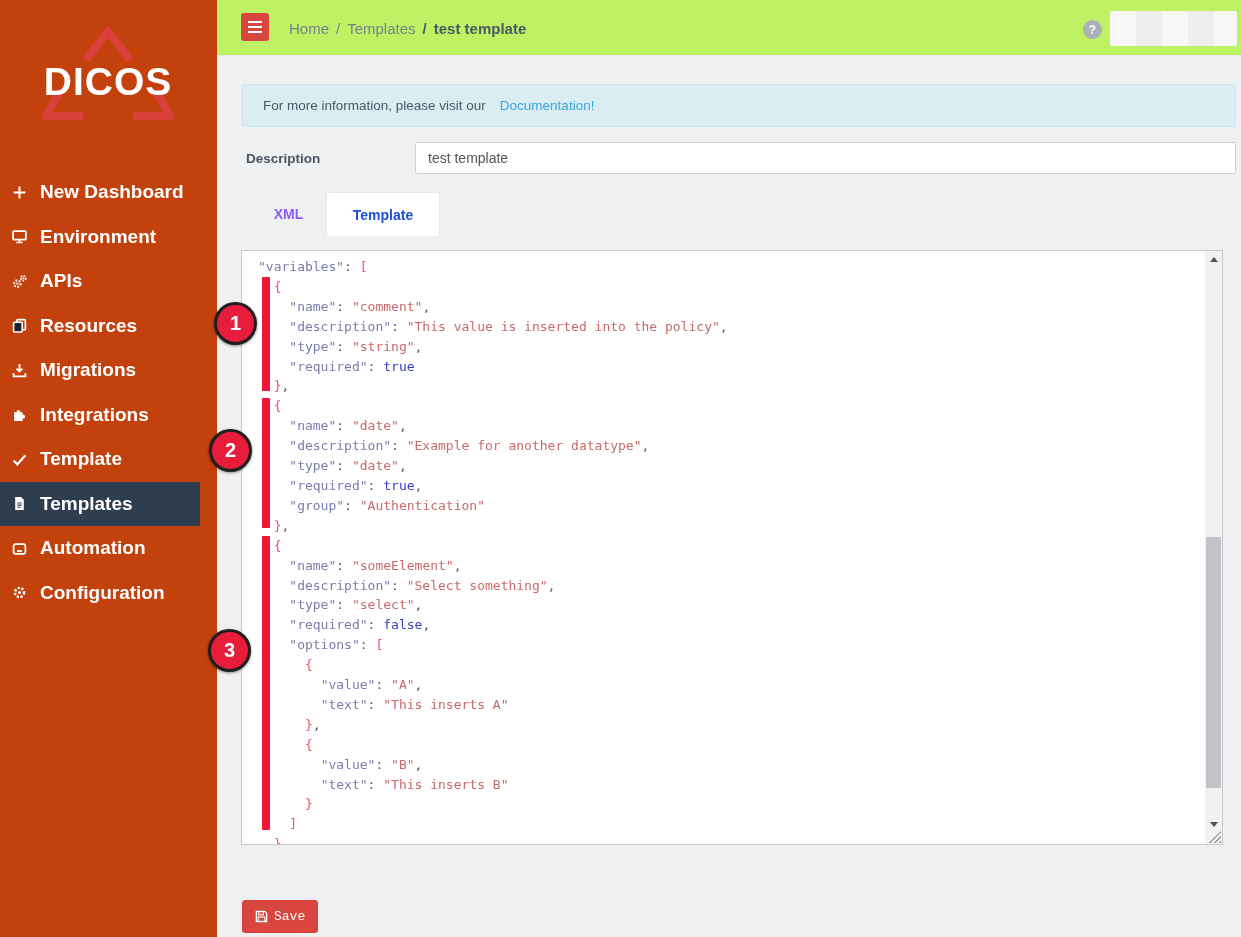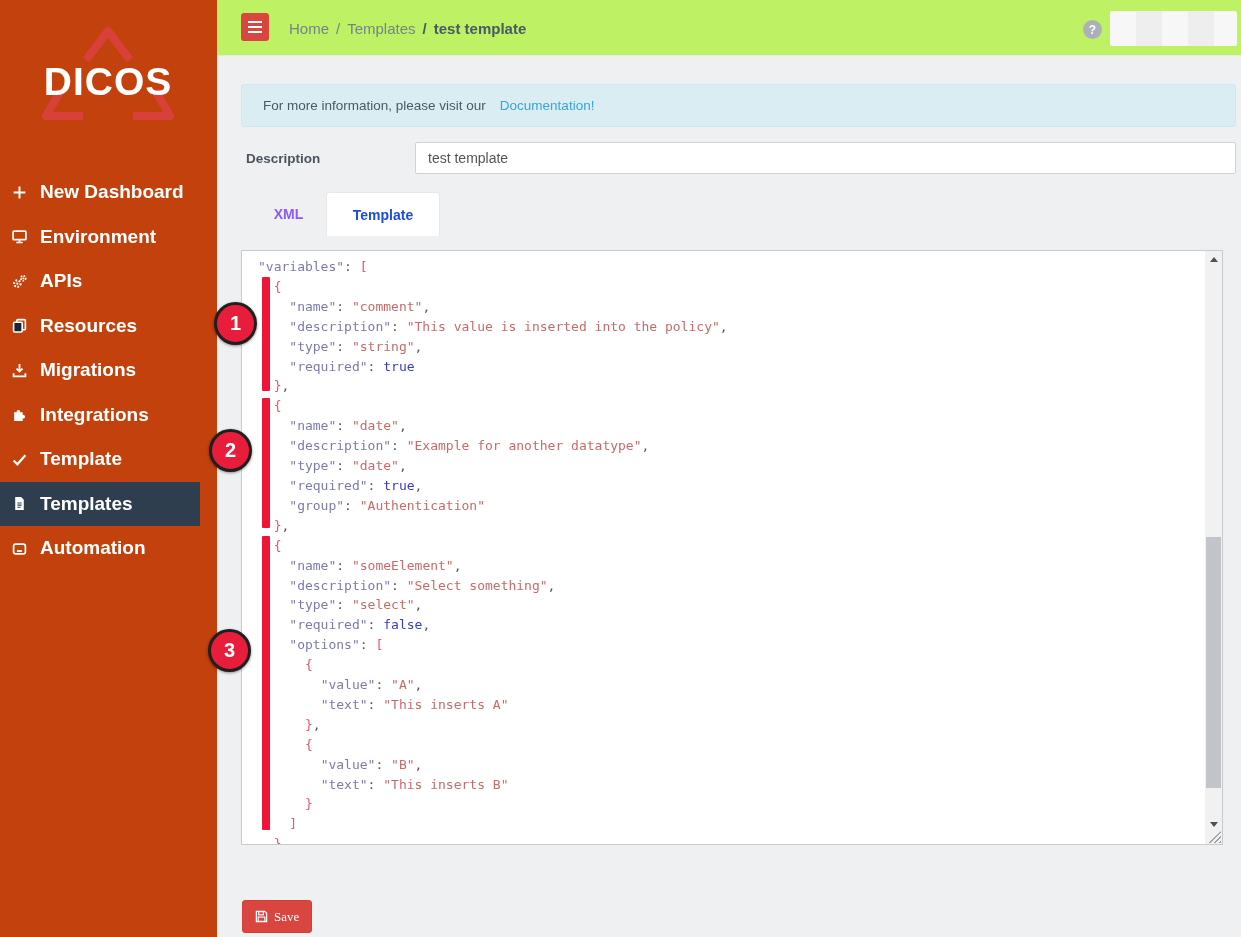--- a/index.html
+++ b/index.html
@@ -88,21 +88,21 @@
   .badge { position:absolute; width:43px; height:43px; border-radius:50%; background:#e81d3b;
            border:3px solid #1f1f1f; color:#fff; font-size:20px; font-weight:700; display:flex;
            align-items:center; justify-content:center; z-index:5; box-shadow:0 1px 3px rgba(0,0,0,.45); }
   .badge-1 { left:214px; top:302px; }
   .badge-2 { left:209px; top:429px; }
   .badge-3 { left:208px; top:629px; }
 
   
   .save-btn { position:absolute; left:242px; top:900px; height:33px; padding:0 12px; background:#d9453f;
               border:1px solid #d43f39; border-radius:3px; color:#fff; font-size:13px;
-              display:inline-flex; align-items:center; gap:6px; cursor:pointer; font-family:Liberation Serif, serif; }
+              display:inline-flex; align-items:center; gap:6px; cursor:pointer; font-family:Liberation Mono, monospace; }
 </style>
 </head>
 <body>
 
 <div id="app">
 
   <div class="sidebar">
     <div class="logo">
       <svg width="150" height="112" viewBox="0 0 150 112">
         <path d="M53 38 L75 9 L97 38" stroke="#d9403a" stroke-width="8" fill="none" stroke-linejoin="round"></path>
@@ -184,20 +184,29 @@
           <span>Templates</span>
         </div>
         <div class="side-item">
           <span class="s-icon">
             <svg width="15" height="15" viewBox="0 0 14 14">
               <rect x="1.5" y="3" width="11" height="9" rx="2" fill="none" stroke="#fff" stroke-width="1.6"></rect>
               <rect x="4.5" y="8.5" width="5" height="1.8" rx=".9" fill="#fff"></rect>
             </svg>
           </span>
           <span>Automation</span>
+        </div>
+        <div class="side-item">
+          <span class="s-icon">
+            <svg width="15" height="15" viewBox="0 0 14 14">
+              <circle cx="7" cy="7" r="4.2" fill="none" stroke="#fff" stroke-width="2.4" stroke-dasharray="2 1.5"></circle>
+              <circle cx="7" cy="7" r="1.4" fill="#fff"></circle>
+            </svg>
+          </span>
+          <span>Configuration</span>
         </div>
       </div>
   </div>
 
   <div class="header">
     <button class="hamburger">
       <span></span>
         <span></span>
         <span></span>
     </button>

